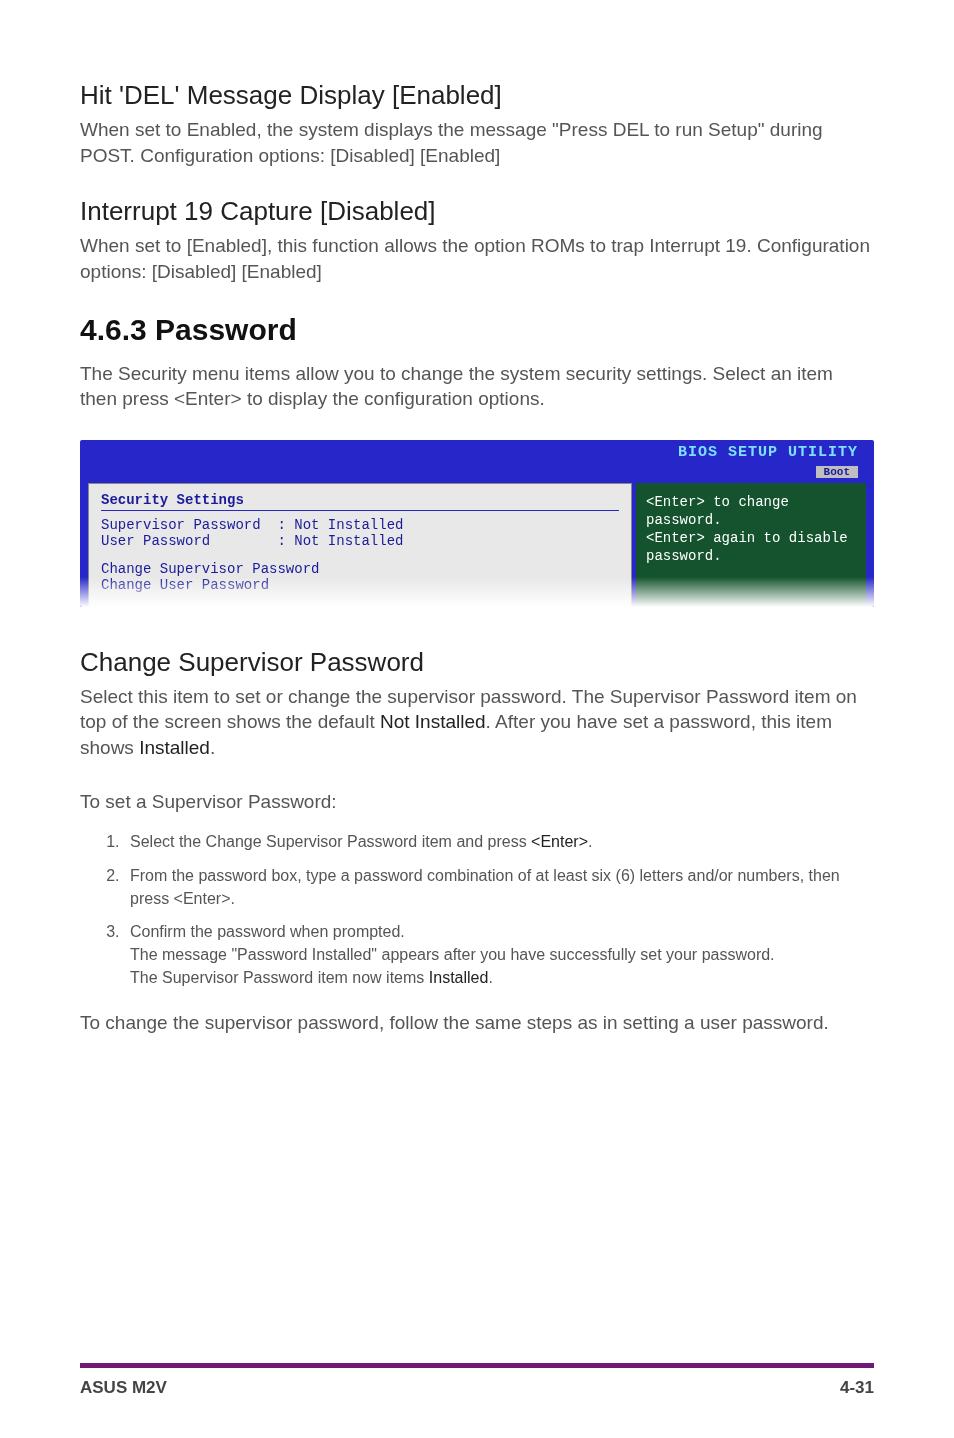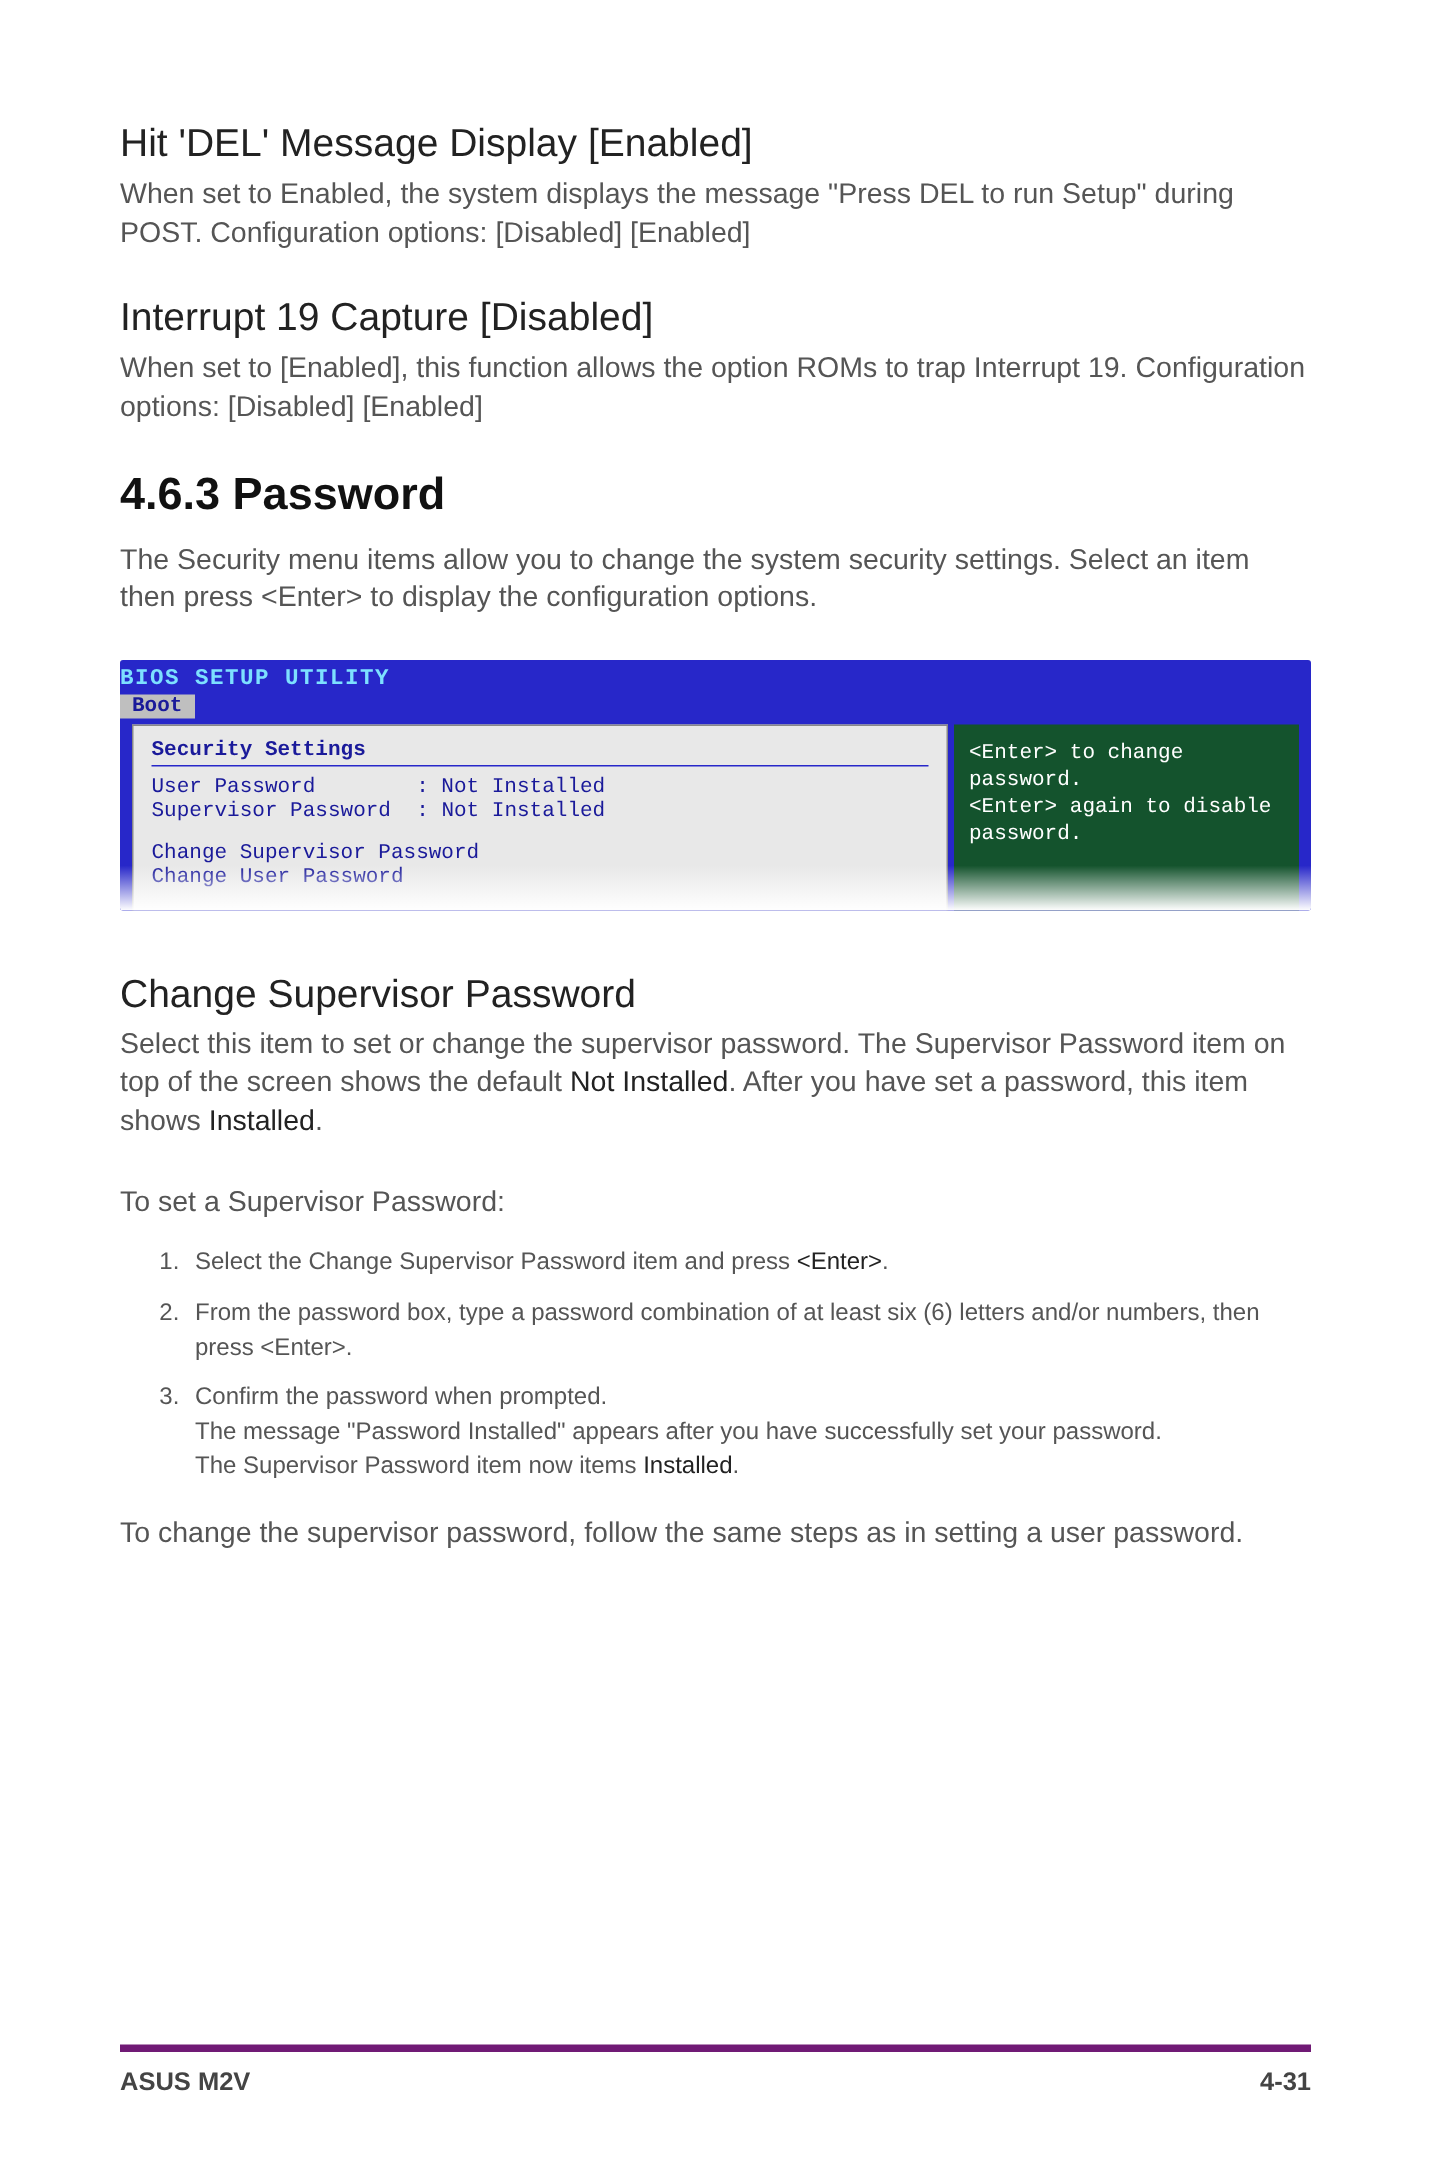--- a/index.html
+++ b/index.html
@@ -34,36 +34,36 @@
   
   .bios-panel {
     width: 100%;
     background: #2727c9;
     border-radius: 2px;
     overflow: hidden;
     margin-bottom: 40px;
     position: relative;
   }
   .bios-title-bar {
-    text-align: left;
-    padding: 4px 0 0 0;
+    text-align: right;
+    padding: 4px 16px 0 0;
   }
   .bios-title {
     color: #7de0ff;
     font-family: "Courier New", monospace;
     font-weight: bold;
     font-size: 15px;
     letter-spacing: 1px;
   }
   .bios-tab {
     display: inline-block;
     background: #bfbfbf;
     color: #1a1a9a;
     font-family: "Courier New", monospace;
-    font-size: 14px;
+    font-size: 11px;
     font-weight: bold;
     padding: 0 8px;
     margin-top: 0;
   }
   .bios-body {
     display: flex;
     align-items: stretch;
   }
   .bios-left {
     flex: 1 1 auto;
@@ -144,22 +144,22 @@
 
 <div class="bios-panel">
   <div class="bios-title-bar">
     <div class="bios-title">BIOS SETUP UTILITY</div>
     <div class="bios-tab">Boot</div>
   </div>
   <div class="bios-body">
     <div class="bios-left">
       <div class="section-title">Security Settings</div>
       <hr>
+      <div class="row"><span>Supervisor Password</span>  <span>: Not Installed</span></div>
       <div class="row"><span>User Password</span>        <span>: Not Installed</span></div>
-      <div class="row"><span>Supervisor Password</span>  <span>: Not Installed</span></div>
       <div class="spacer"></div>
       <div class="row">Change Supervisor Password</div>
       <div class="row">Change User Password</div>
     </div>
     <div class="bios-right" style="white-space:pre-line;">&lt;Enter&gt; to change password.
 &lt;Enter&gt; again to disable password.</div>
   </div>
   <div class="bios-fade"></div>
 </div>
 

